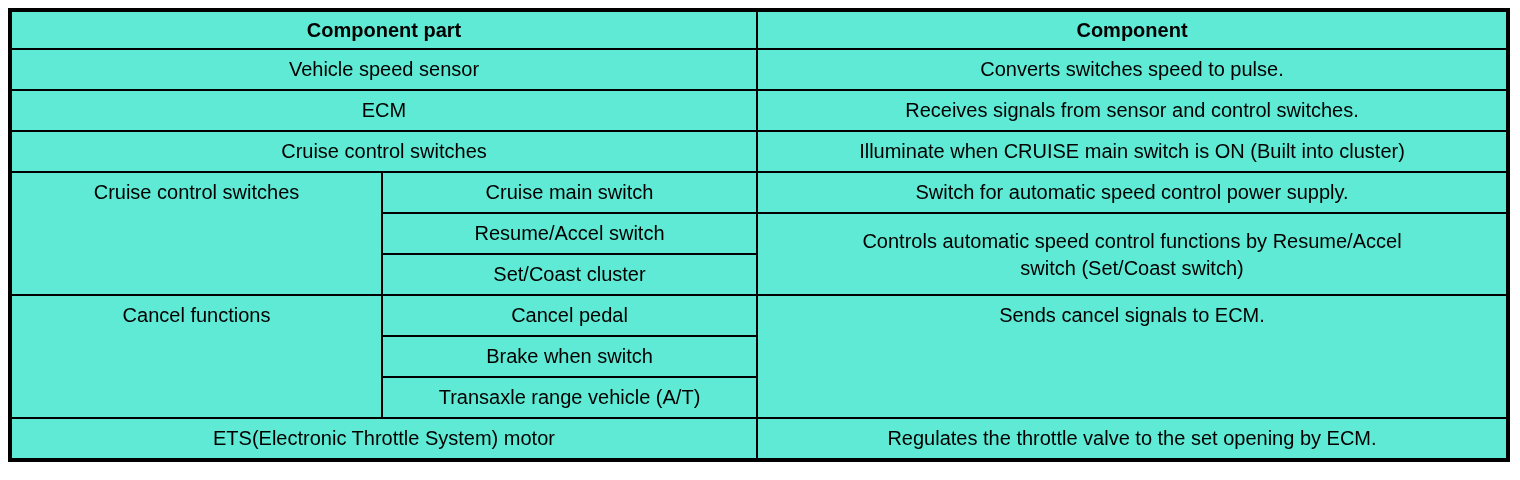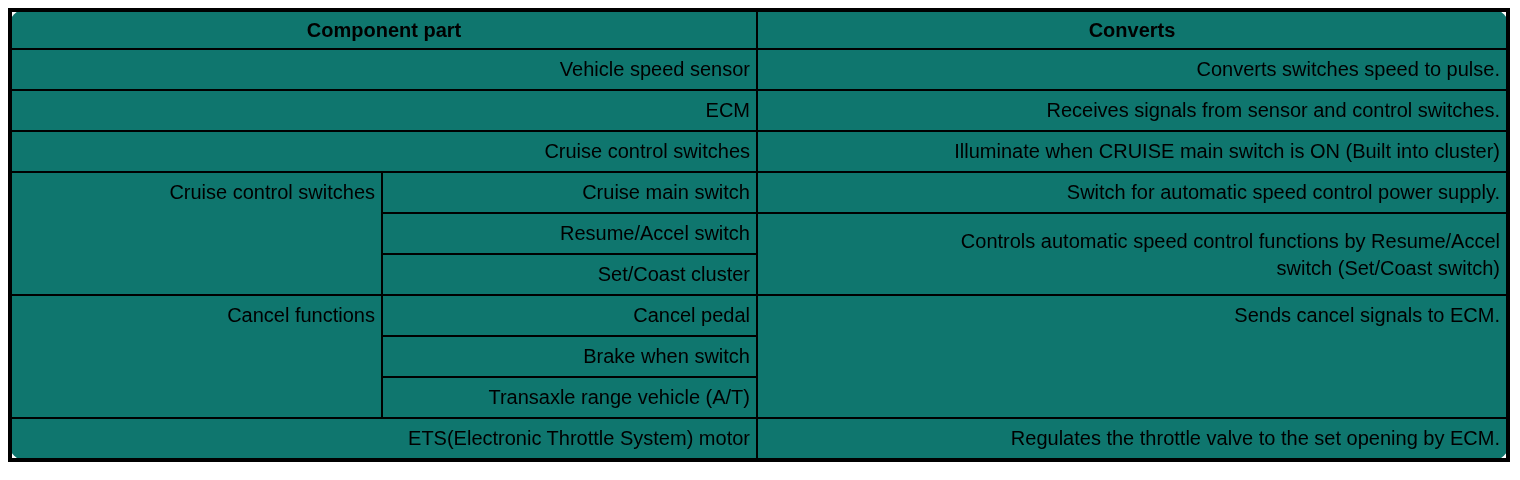--- a/index.html
+++ b/index.html
@@ -15,34 +15,33 @@
     font-family: "Liberation Sans", "DejaVu Sans", sans-serif;
     color: #000000;
   }
   table.spec-table {
     position: absolute;
     left: 8px;
     top: 8px;
     width: 1498px;
     border-collapse: collapse;
     table-layout: fixed;
-    background: #0f766e;
-    border-radius: 21px;
+    background: #5eead4;
   }
   table.spec-table {
     border: 4px solid #000000;
   }
   .spec-table th,
   .spec-table td {
     border: 2px solid #000000;
     font-size: 20px;
     line-height: 27px;
     padding: 6px 6px 5px 6px;
     vertical-align: top;
-    text-align: right;
+    text-align: center;
     white-space: pre-line;
     overflow: hidden;
   }
   .spec-table th {
     font-weight: bold;
     text-align: center;
     height: 27px;
     padding-top: 5px;
     padding-bottom: 4px;
   }
@@ -59,21 +58,21 @@
 <div class="page">
   <table class="spec-table">
     <colgroup>
       <col style="width:372px">
       <col style="width:375px">
       <col style="width:751px">
     </colgroup>
     <tbody>
         <tr>
       <th colspan="2">Component part</th>
-      <th>Converts</th>
+      <th>Component</th>
     </tr>
     <tr>
       <td colspan="2">Vehicle speed sensor</td>
       <td>Converts switches speed to pulse.</td>
     </tr>
     <tr>
       <td colspan="2">ECM</td>
       <td>Receives signals from sensor and control switches.</td>
     </tr>
     <tr>

